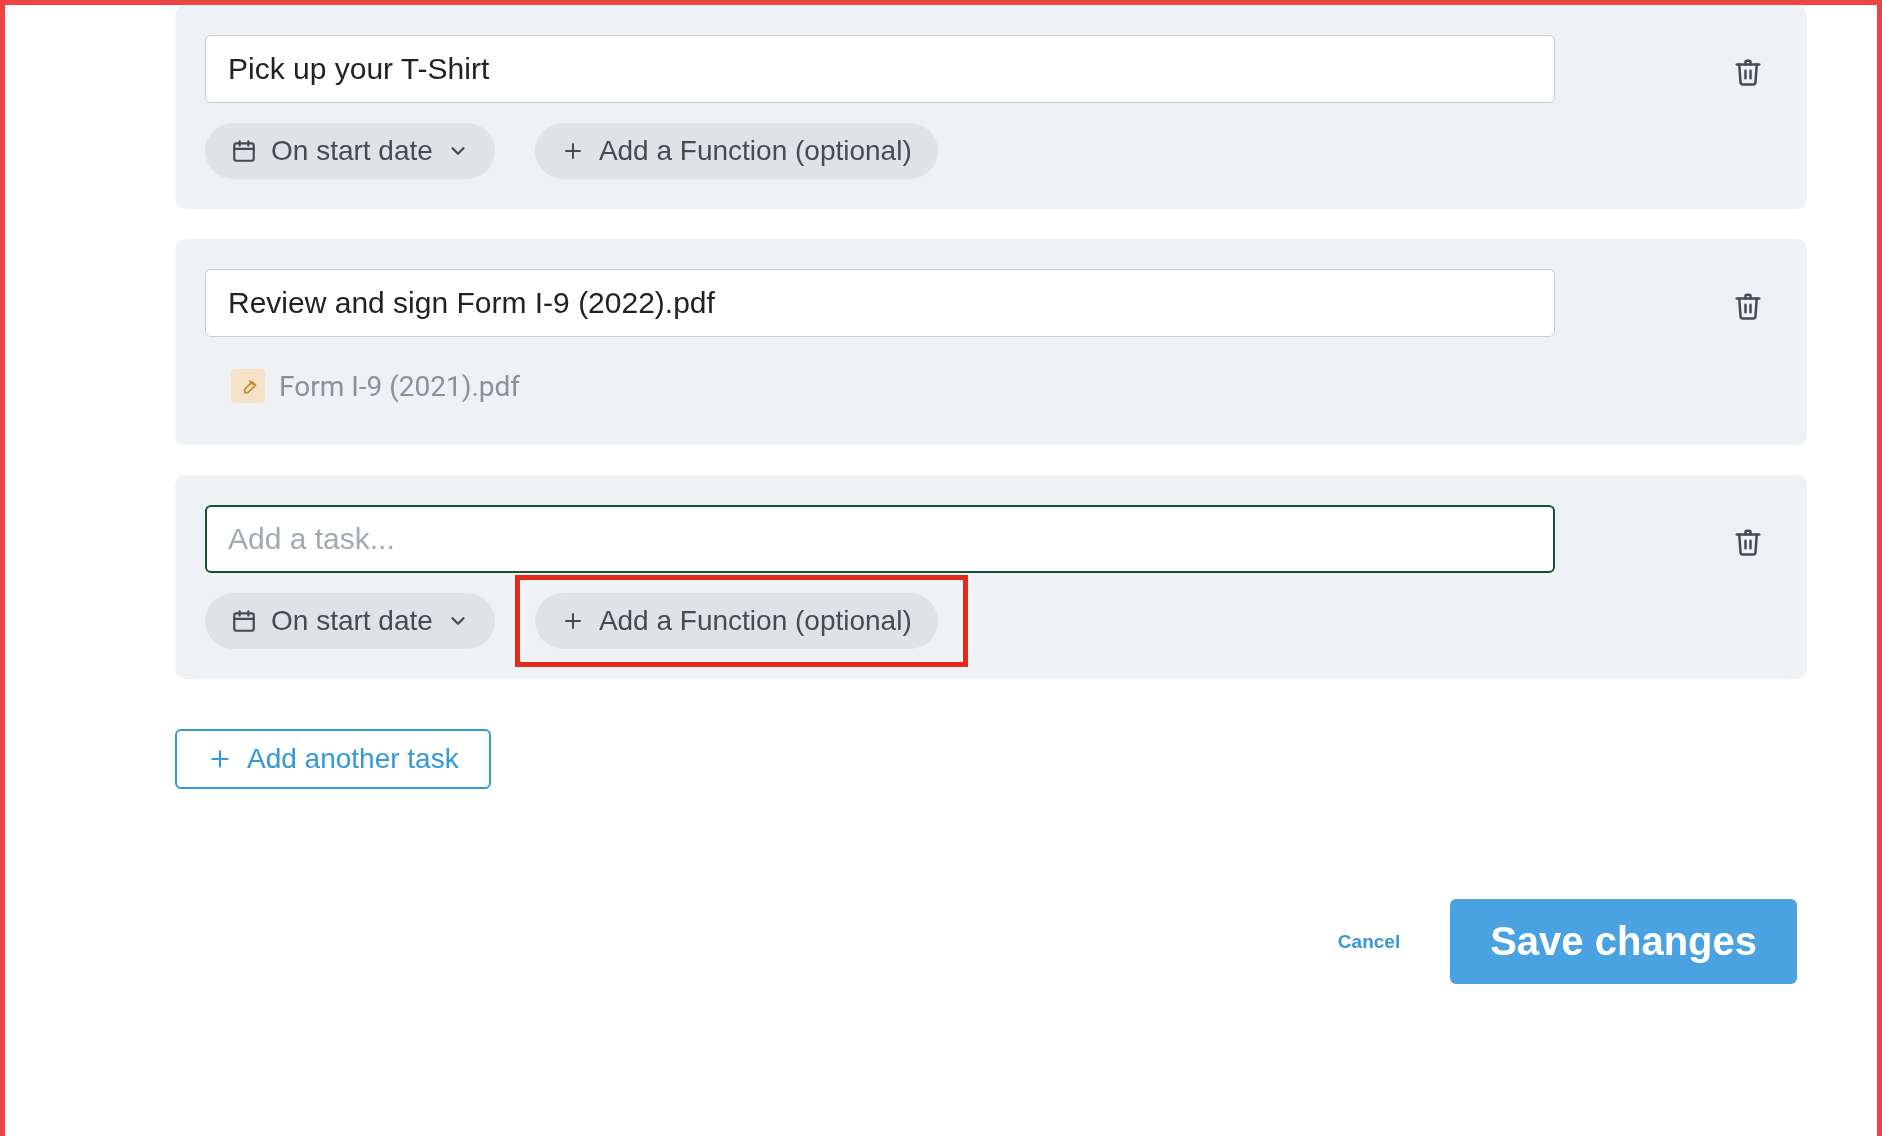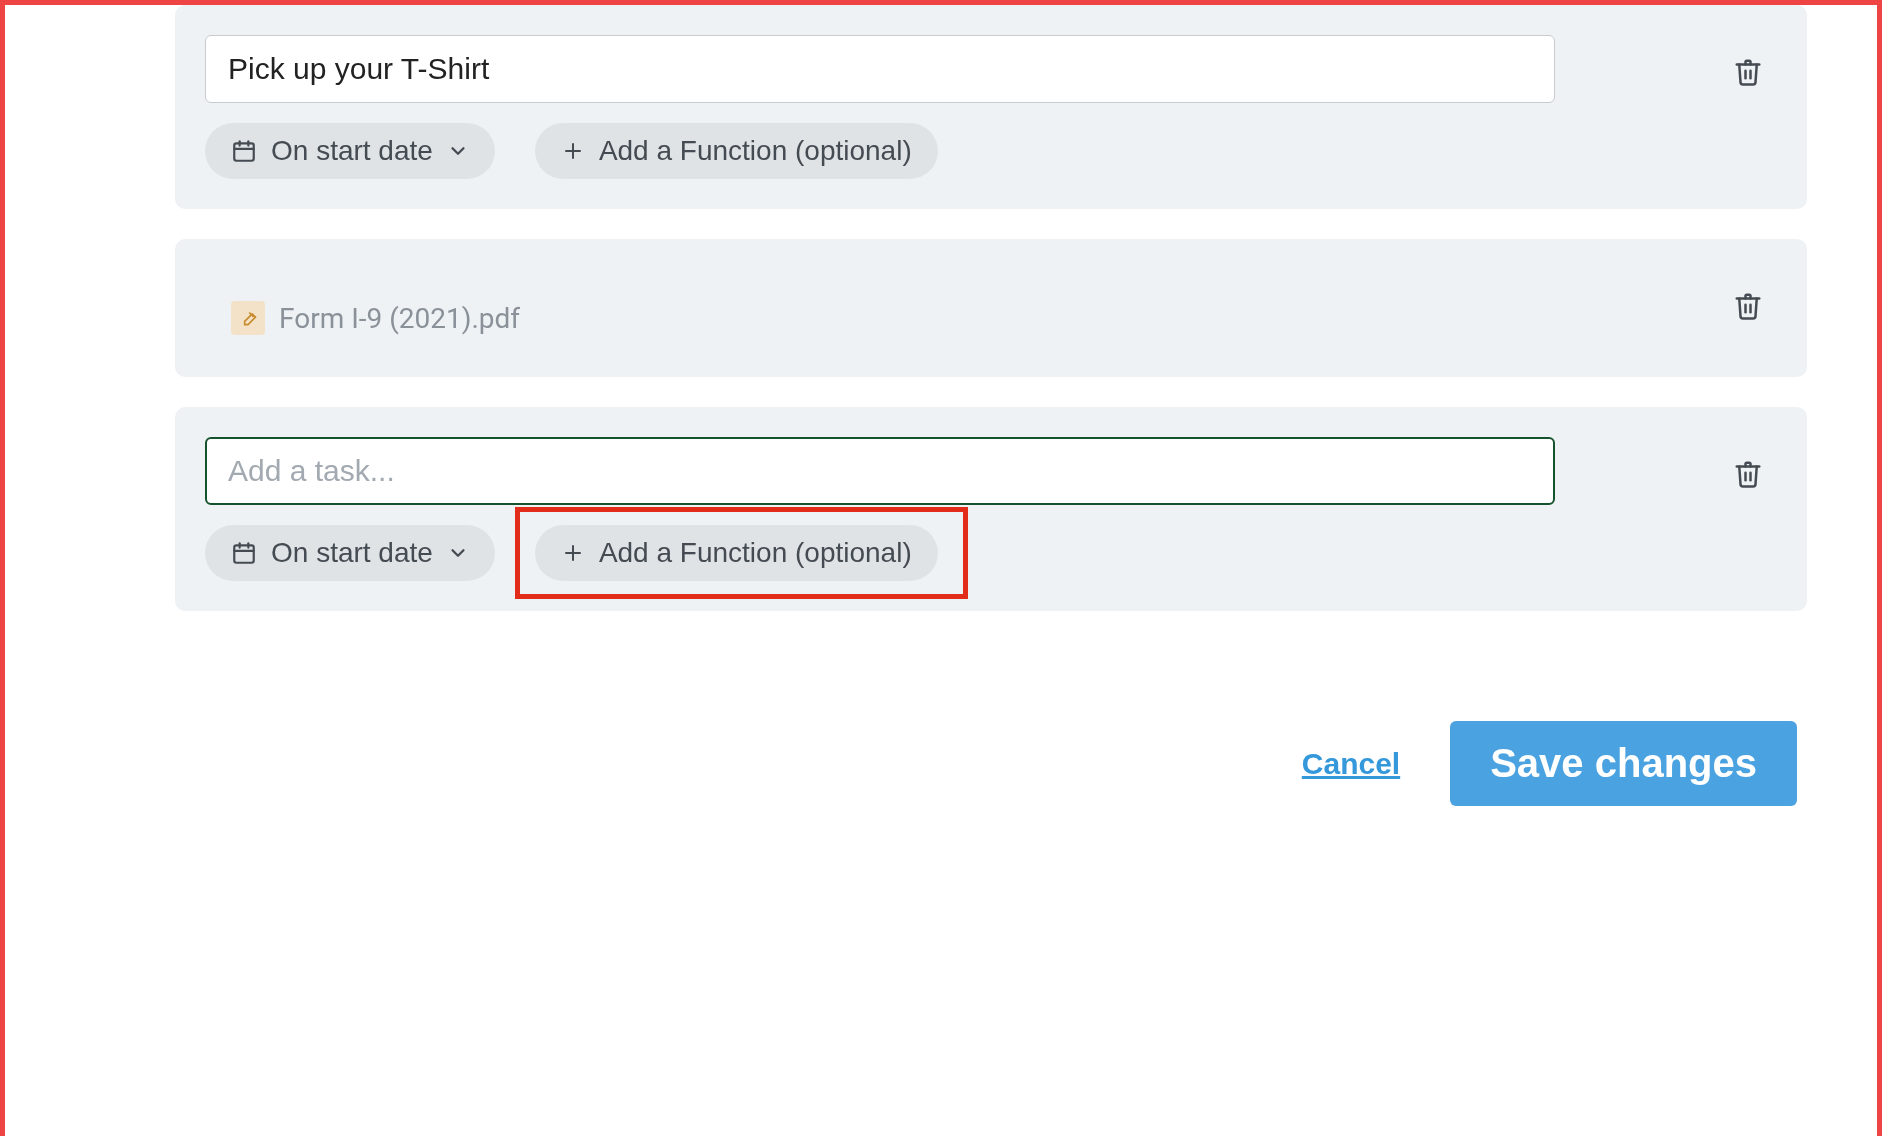--- a/index.html
+++ b/index.html
@@ -113,24 +113,23 @@
       justify-content: flex-end;
       align-items: center;
       gap: 50px;
       margin-top: 110px;
       padding-right: 10px;
     }
     .cancel-btn {
       background: transparent;
       border: none;
       color: #3498db;
-      font-size: 30px;
+      font-size: 19px;
       font-weight: 600;
       cursor: pointer;
-      text-decoration: underline;
     }
     .save-btn {
       background: #4aa3e0;
       border: none;
       color: #fff;
       font-size: 40px;
       font-weight: 600;
       padding: 20px 40px;
       border-radius: 6px;
       cursor: pointer;
@@ -184,20 +183,21 @@
               <line x1="10" y1="11" x2="10" y2="17"></line>
               <line x1="14" y1="11" x2="14" y2="17"></line>
             </svg>
         </span>
       </button>
     </div>
 
     
     <div class="task-card">
       <div class="task-main">
+        <input type="text" class="task-input" value="Review and sign Form I-9 (2022).pdf" placeholder="Add a task..." style="">
         <div class="pill-row">
           <span class="pill attachment">
             <span class="sign-icon-box">
               <svg width="20" height="20" viewBox="0 0 24 24" fill="none" stroke="#c88b2e" stroke-width="2" stroke-linecap="round" stroke-linejoin="round">
                   <path d="M12 20l9-9-4-4-9 9v4h4z"></path>
                   <path d="M14 6l4 4"></path>
                 </svg>
             </span>
             <span>Form I-9 (2021).pdf</span>
           </span>
@@ -257,20 +257,29 @@
               <polyline points="3 6 5 6 21 6"></polyline>
               <path d="M19 6l-1 14a2 2 0 0 1-2 2H8a2 2 0 0 1-2-2L5 6"></path>
               <path d="M10 6V4a1 1 0 0 1 1-1h2a1 1 0 0 1 1 1v2"></path>
               <line x1="10" y1="11" x2="10" y2="17"></line>
               <line x1="14" y1="11" x2="14" y2="17"></line>
             </svg>
         </span>
       </button>
     </div>
 
+    <button class="add-task-btn">
+      <span class="icon-wrap">
+        <svg width="26" height="26" viewBox="0 0 24 24" fill="none" stroke="#3498db" stroke-width="2" stroke-linecap="round">
+            <line x1="12" y1="5" x2="12" y2="19"></line>
+            <line x1="5" y1="12" x2="19" y2="12"></line>
+          </svg>
+      </span>
+      <span>Add another task</span>
+    </button>
 
     <div class="footer">
       <button class="cancel-btn">Cancel</button>
       <button class="save-btn">Save changes</button>
     </div>
 
   </div>
 </div>
 
 </body></html>

